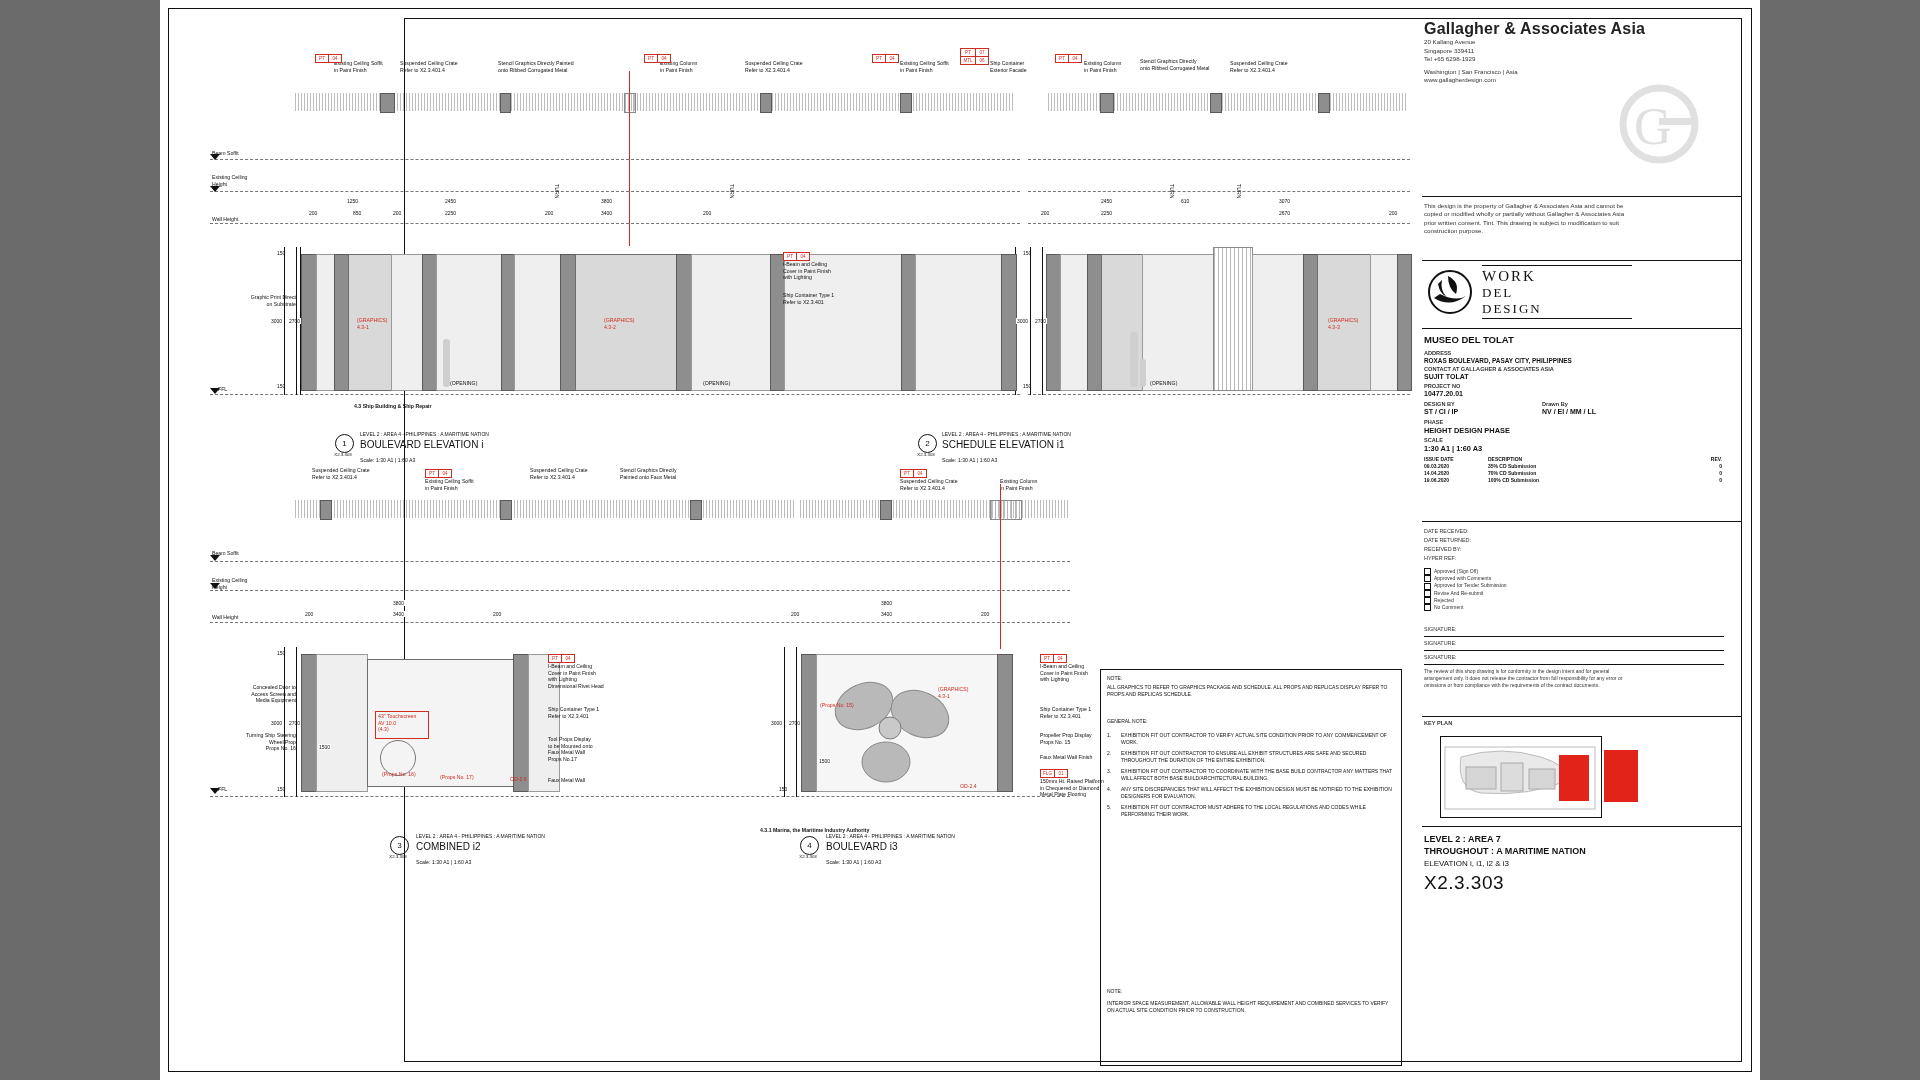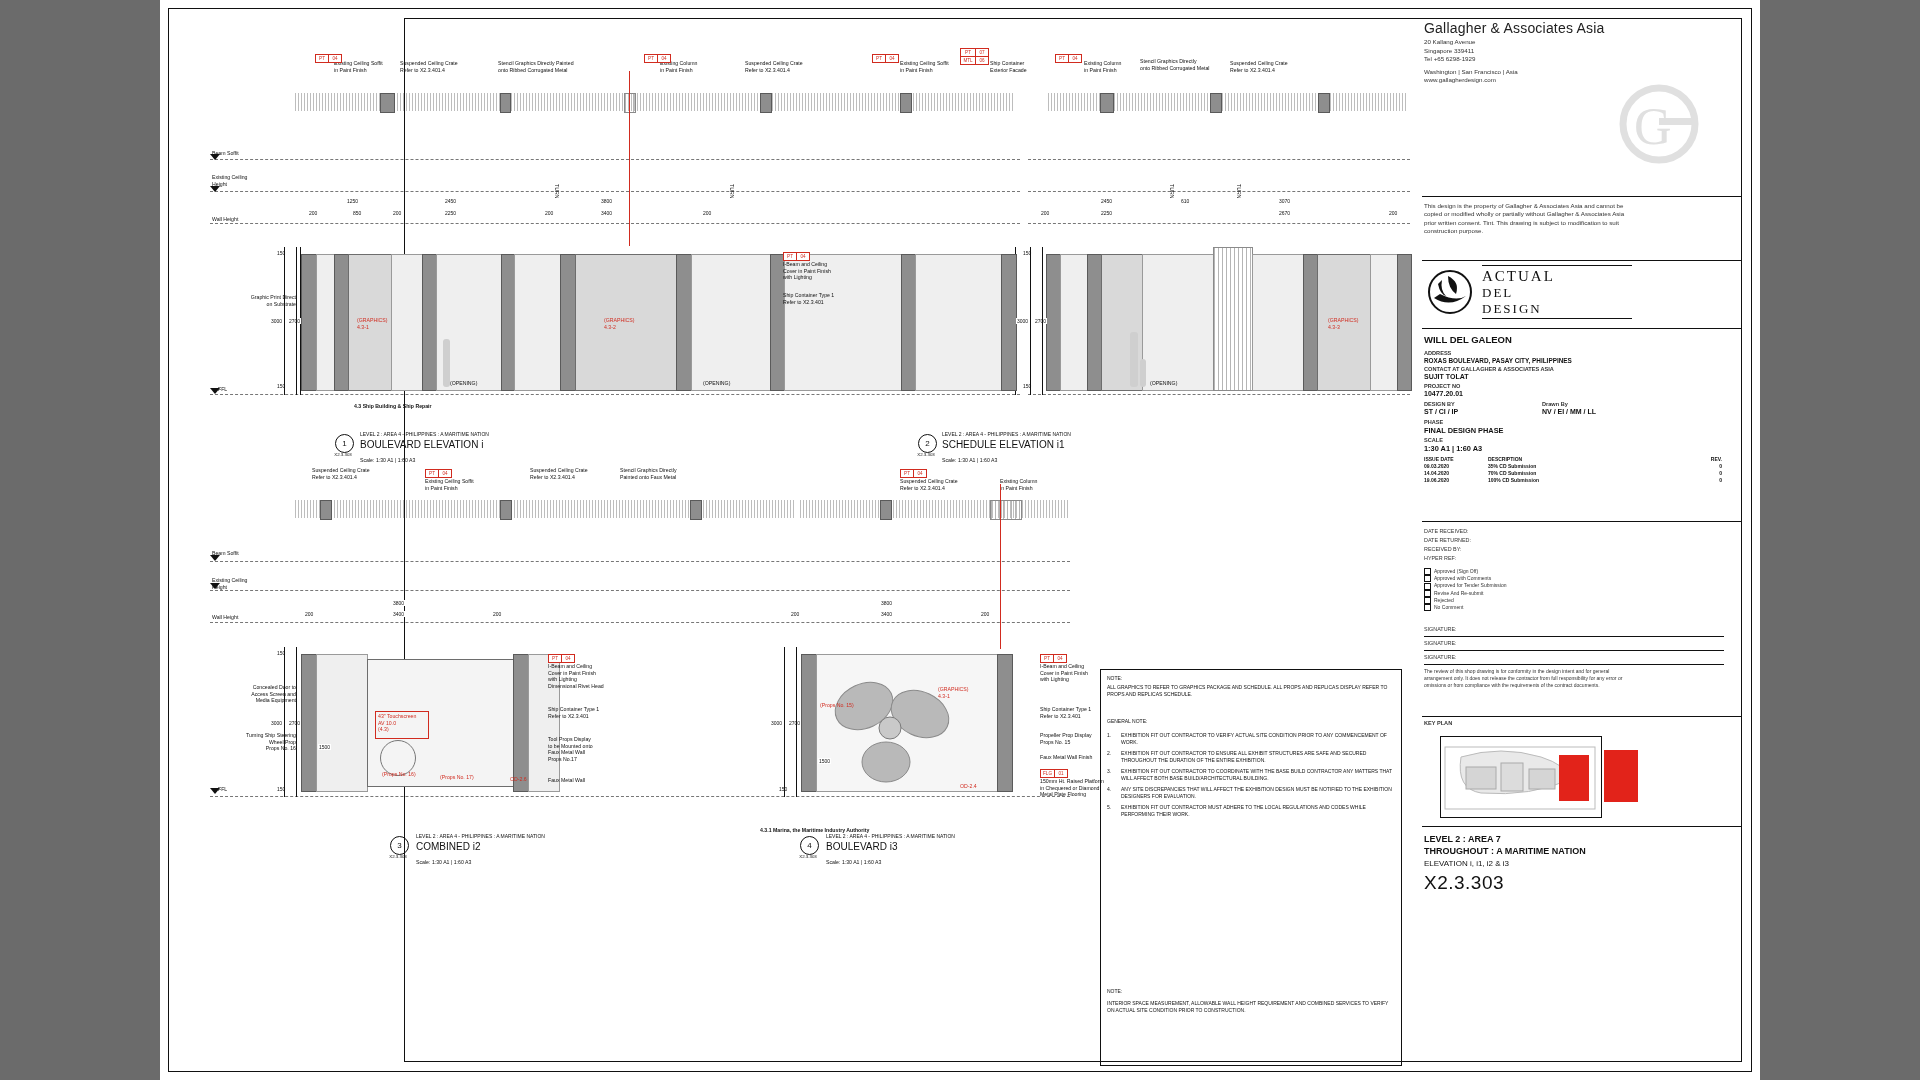--- a/index.html
+++ b/index.html
@@ -12,21 +12,21 @@
     background:#ffffff;
   }
   .border-outer{position:absolute;left:8px;top:8px;right:8px;bottom:8px;border:1px solid #111;}
   .border-inner{position:absolute;left:244px;top:18px;right:18px;bottom:18px;border:1px solid #111;}
   
   .drawArea{position:absolute;left:40px;top:14px;width:1115px;height:1048px;}
   
   .titleblock{position:absolute;left:1262px;top:16px;width:320px;height:1048px;}
   .tbline{position:absolute;left:0;width:320px;border-top:1px solid #111;}
 
-  .ga-title{font-size:14px;font-weight:normal;color:#222;letter-spacing:.2px;}
+  .ga-title{font-size:16px;font-weight:bold;color:#222;letter-spacing:.2px;}
   .ga-sub{font-size:6.2px;color:#333;line-height:8.6px;}
   .legal{font-size:6.2px;color:#333;line-height:8.4px;}
   .sect-h{font-size:5.6px;color:#333;font-weight:bold;}
   .sect-v{font-size:7.4px;color:#111;font-weight:bold;}
   .tiny{font-size:5.4px;color:#333;line-height:7.6px;}
   .tiny2{font-size:5.0px;color:#333;line-height:7.2px;}
 
   
   .lbl{position:absolute;font-size:5.2px;color:#111;line-height:6.6px;white-space:pre;}
   .lblr{position:absolute;font-size:5.2px;color:#d12b1f;line-height:6.6px;white-space:pre;}
@@ -546,42 +546,42 @@
 
     <div class="museo" style="left:4px;top:252px;">
       <svg width="52" height="48" viewBox="0 0 52 48">
         <circle cx="24" cy="24" r="21" fill="none" stroke="#111" stroke-width="2"></circle>
         <path d="M8 30 Q24 40 40 28 Q30 34 14 26 Z" fill="#111"></path>
         <path d="M22 8 Q34 14 30 26 Q22 20 22 8 Z" fill="#111"></path>
         <path d="M16 12 Q14 22 20 28 Q14 26 12 16 Z" fill="#111"></path>
       </svg>
     </div>
     <div style="position:absolute;left:60px;top:252px;">
-      <div class="museo-t1">ACTUAL</div>
+      <div class="museo-t1">WORK</div>
       <div class="museo-t2">DEL</div>
       <div class="museo-t2">DESIGN</div>
     </div>
     <div class="ln" style="left:60px;top:249px;width:150px;height:1px;"></div>
     <div class="ln" style="left:60px;top:302px;width:150px;height:1px;"></div>
 
     <div class="tbline" style="top:312px;"></div>
 
-    <div class="sect-v" style="position:absolute;left:2px;top:318px;font-size:9.5px;">WILL DEL GALEON</div>
+    <div class="sect-v" style="position:absolute;left:2px;top:318px;font-size:9.5px;">MUSEO DEL TOLAT</div>
     <div class="sect-h" style="position:absolute;left:2px;top:334px;">ADDRESS</div>
     <div class="sect-v" style="position:absolute;left:2px;top:341px;font-size:6.4px;">ROXAS BOULEVARD, PASAY CITY, PHILIPPINES</div>
     <div class="sect-h" style="position:absolute;left:2px;top:350px;">CONTACT AT GALLAGHER &amp; ASSOCIATES ASIA</div>
     <div class="sect-v" style="position:absolute;left:2px;top:357px;font-size:7px;">SUJIT TOLAT</div>
     <div class="sect-h" style="position:absolute;left:2px;top:367px;">PROJECT NO</div>
     <div class="sect-v" style="position:absolute;left:2px;top:374px;font-size:7px;">10477.20.01</div>
     <div class="sect-h" style="position:absolute;left:2px;top:385px;">DESIGN BY</div>
     <div class="sect-v" style="position:absolute;left:2px;top:392px;font-size:7px;">ST / CI / IP</div>
     <div class="sect-h" style="position:absolute;left:120px;top:385px;">Drawn By</div>
     <div class="sect-v" style="position:absolute;left:120px;top:392px;font-size:7px;">NV / EI / MM / LL</div>
     <div class="sect-h" style="position:absolute;left:2px;top:403px;">PHASE</div>
-    <div class="sect-v" style="position:absolute;left:2px;top:410px;font-size:7.4px;">FINAL DESIGN PHASE</div>
+    <div class="sect-v" style="position:absolute;left:2px;top:410px;font-size:7.4px;">HEIGHT DESIGN PHASE</div>
     <div class="sect-h" style="position:absolute;left:2px;top:421px;">SCALE</div>
     <div class="sect-v" style="position:absolute;left:2px;top:428px;font-size:7.4px;">1:30 A1 | 1:60 A3</div>
 
     <table class="rev" style="position:absolute;left:2px;top:440px;width:300px;">
       <tbody>
           <tr>
         <td style="font-weight:bold;width:56px;">ISSUE DATE</td>
         <td style="font-weight:bold;width:120px;">DESCRIPTION</td>
         <td style="font-weight:bold;text-align:right;width:90px;">REV.</td>
       </tr>

